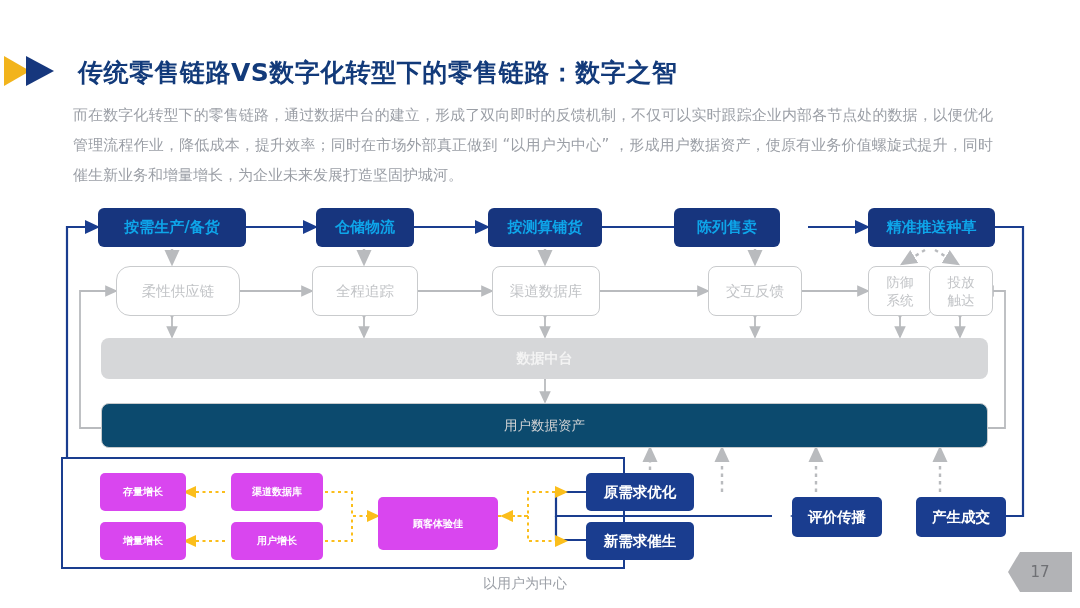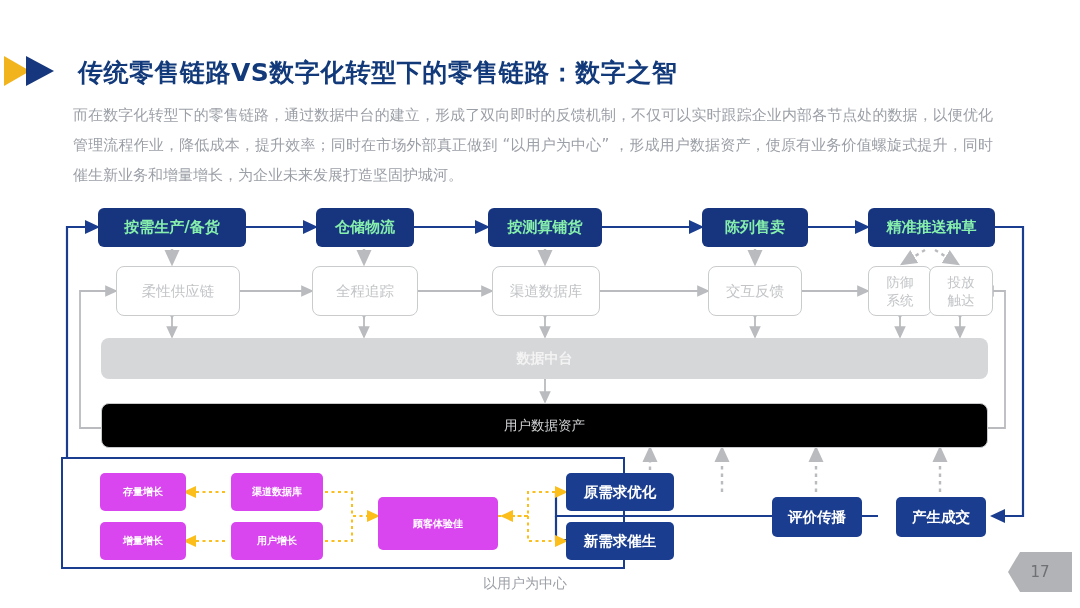--- a/index.html
+++ b/index.html
@@ -24,25 +24,25 @@
   
   .para{
     position:absolute;left:73px;top:100px;width:920px;
     font-size:15px;line-height:30px;color:#9b9fa6;text-align:justify;
   }
   .para p{margin:0;}
   
   .canvas{position:absolute;left:0;top:0;width:1080px;height:608px;}
   .canvas svg{position:absolute;left:0;top:0;}
   .box{position:absolute;box-sizing:border-box;display:flex;align-items:center;justify-content:center;text-align:center;}
-  .b-blue{background:#17357e;color:#86efac;border-radius:6px;font-size:15px;font-weight:bold;}
-  .b-blue2{background:#1a3d8f;color:#fff;border-radius:5px;font-size:14.5px;font-weight:bold;}
+  .b-blue{background:#17357e;color:#0ea5e9;border-radius:6px;font-size:15px;font-weight:bold;}
+  .b-blue2{background:#1a3d8f;color:#fff;border-radius:5px;font-size:14.5px;font-weight:bold;margin-left:20px;}
   .b-gray{background:#fff;border:1.4px solid #c9cbcd;border-radius:8px;color:#c2c4c7;font-size:14.5px;}
   .b-grayfill{background:#d6d7d9;border-radius:8px;color:#f3f3f3;font-size:14px;font-weight:bold;}
-  .b-grayline{background:#000000;border:1.2px solid #c9cbcd;border-radius:8px;color:#d0d2d4;font-size:13.5px;align-items:center;}
+  .b-grayline{background:#0c4a6e;border:1.2px solid #c9cbcd;border-radius:8px;color:#d0d2d4;font-size:13.5px;align-items:center;}
   .b-yellow{background:#d946ef;color:#fff;border-radius:5px;font-size:10px;font-weight:bold;}
   .b-small{font-size:13.5px;line-height:18px;}
   .caption{position:absolute;font-size:14px;color:#9b9fa6;}
   
   .pagebadge{position:absolute;right:8px;top:552px;width:64px;height:40px;}
   .pagebadge .num{
     position:absolute;left:0;top:0;width:64px;height:40px;
     display:flex;align-items:center;justify-content:center;
     font-size:15px;color:#6f7074;
   }
@@ -149,28 +149,28 @@
 
 <div class="box b-blue" style="left:98px;top:208px;width:148px;height:39px;">
   <span>按需生产/备货</span>
 </div>
 <div class="box b-blue" style="left:316px;top:208px;width:98px;height:39px;">
   <span>仓储物流</span>
 </div>
 <div class="box b-blue" style="left:488px;top:208px;width:114px;height:39px;">
   <span>按测算铺货</span>
 </div>
-<div class="box b-blue" style="left:702px;top:208px;width:106px;height:39px;">
+<div class="box b-blue" style="left:674px;top:208px;width:106px;height:39px;">
   <span>陈列售卖</span>
 </div>
 <div class="box b-blue" style="left:868px;top:208px;width:127px;height:39px;">
   <span>精准推送种草</span>
 </div>
 
-<div class="box b-gray" style="left:116px;top:266px;width:124px;height:50px;">
+<div class="box b-gray" style="left:116px;top:266px;width:124px;height:50px;border-radius:14px;">
   <span>柔性供应链</span>
 </div>
 <div class="box b-gray" style="left:312px;top:266px;width:106px;height:50px;">
   <span>全程追踪</span>
 </div>
 <div class="box b-gray" style="left:492px;top:266px;width:108px;height:50px;">
   <span>渠道数据库</span>
 </div>
 <div class="box b-gray" style="left:708px;top:266px;width:94px;height:50px;">
   <span>交互反馈</span>

